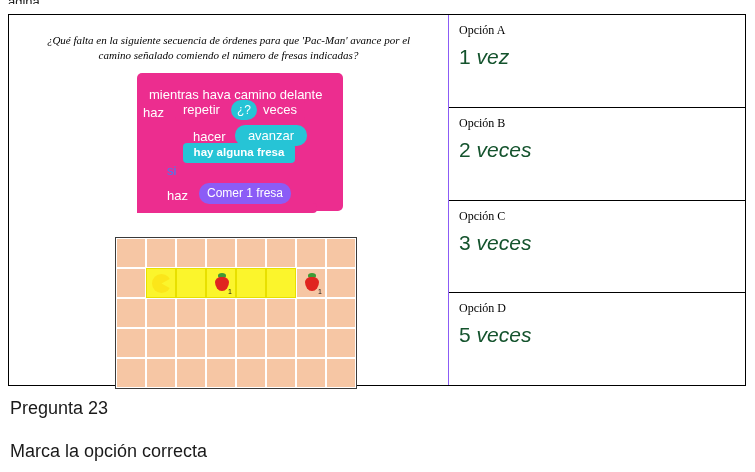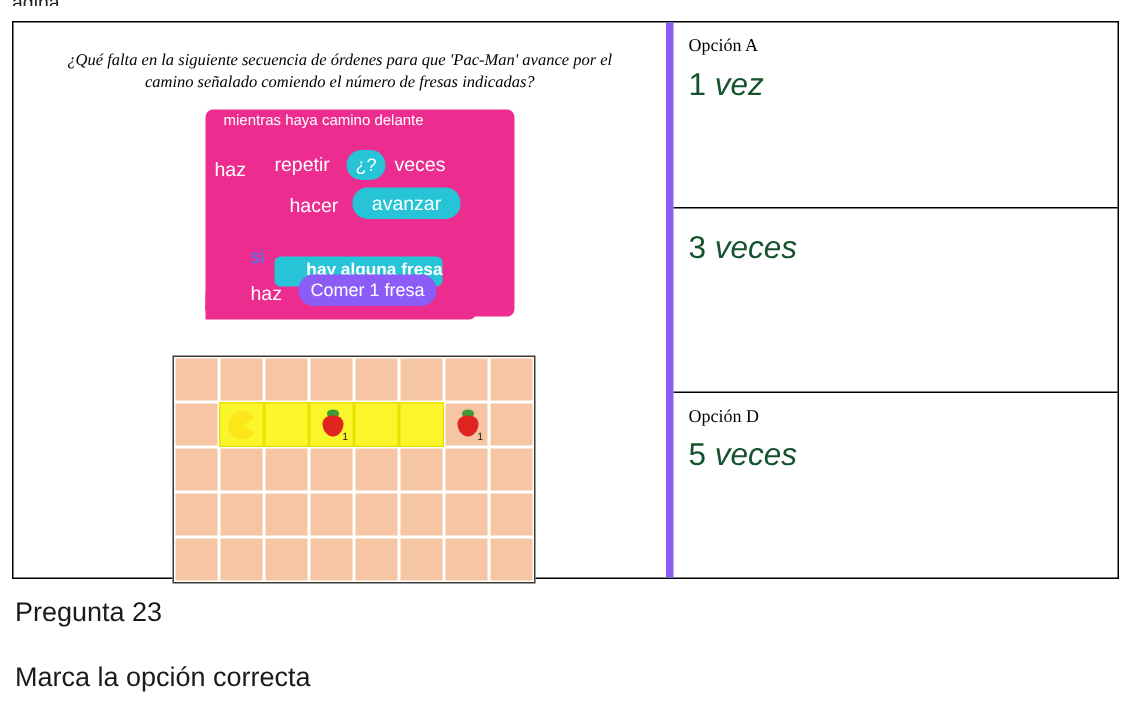--- a/index.html
+++ b/index.html
@@ -39,21 +39,21 @@
     left: 8px;
     top: 14px;
     width: 738px;
     height: 372px;
     border: 1px solid #000;
     box-sizing: border-box;
     display: flex;
   }
   .cell-left {
     width: 440px;
-    border-right: 5px solid #8b5cf6;
+    border-right: 1px solid #8b5cf6;
     box-sizing: border-box;
     position: relative;
   }
   .cell-right {
     flex: 1;
     display: flex;
     flex-direction: column;
     box-sizing: border-box;
   }
   .opt {
@@ -106,22 +106,22 @@
     left: 18px;
     top: 0px;
     width: 206px;
     height: 138px;
     background: #ec2d8f;
     border-radius: 5px;
   }
   .pink-outer .hdr {
     position: absolute;
     left: 12px;
-    top: 2px;
-    font-size: 10px;
+    top: 14px;
+    font-size: 13px;
   }
   .pink-notch {
     position: absolute;
     left: 18px;
     top: 122px;
     width: 80px;
     height: 16px;
     background: #ec2d8f;
     border-radius: 0 0 5px 5px;
   }
@@ -196,28 +196,28 @@
   .si-label {
     position: absolute;
     left: 48px;
     top: 90px;
     font-size: 13px;
     color: #3b82f6;
   }
   .cond {
     position: absolute;
     left: 64px;
-    top: 98px;
+    top: 70px;
     width: 112px;
     height: 20px;
     background: #26c4d6;
     border-radius: 4px;
     font-size: 11.5px;
     font-weight: bold;
-    text-align: right;
+    text-align: center;
     padding-top: 3px;
     box-sizing: border-box;
   }
   .haz2-label {
     position: absolute;
     left: 48px;
     top: 115px;
     font-size: 13px;
     color: #ffffff;
   }
@@ -409,20 +409,28 @@
 
   <div class="cell-right">
     <div class="opt">
       <div class="opt-label">Opción A</div>
       <div class="opt-value">
         <span>1</span>
         <i>vez</i>
       </div>
     </div>
     <div class="opt">
+      <div class="opt-label">Opción B</div>
+      <div class="opt-value">
+        <span>2</span>
+        <i>veces</i>
+      </div>
+    </div>
+    <div class="opt">
+      <div class="opt-label">Opción C</div>
       <div class="opt-value">
         <span>3</span>
         <i>veces</i>
       </div>
     </div>
     <div class="opt">
       <div class="opt-label">Opción D</div>
       <div class="opt-value">
         <span>5</span>
         <i>veces</i>

